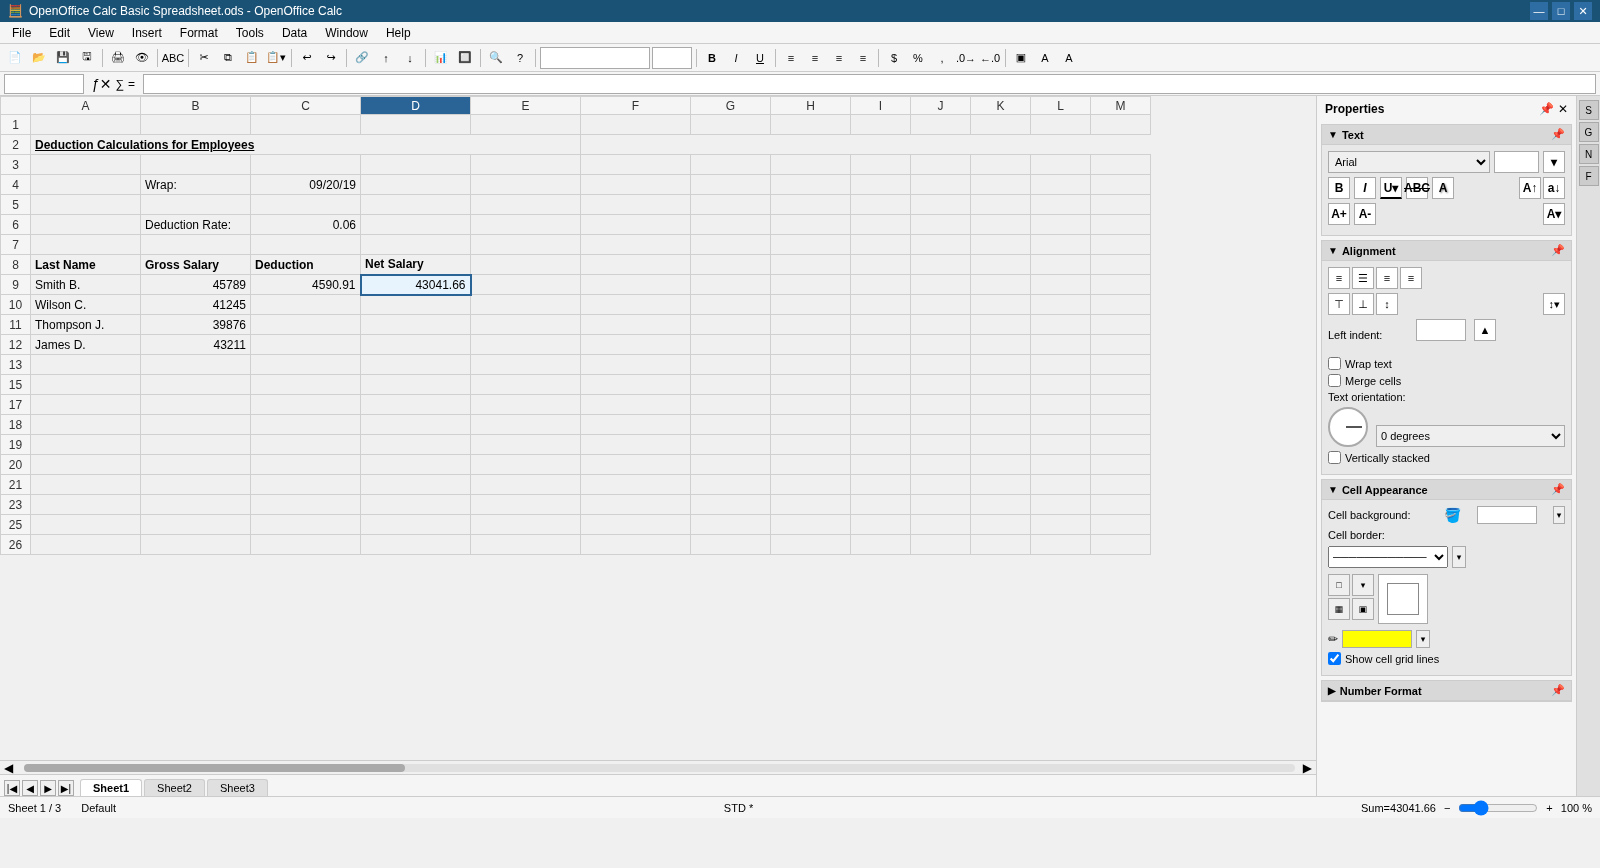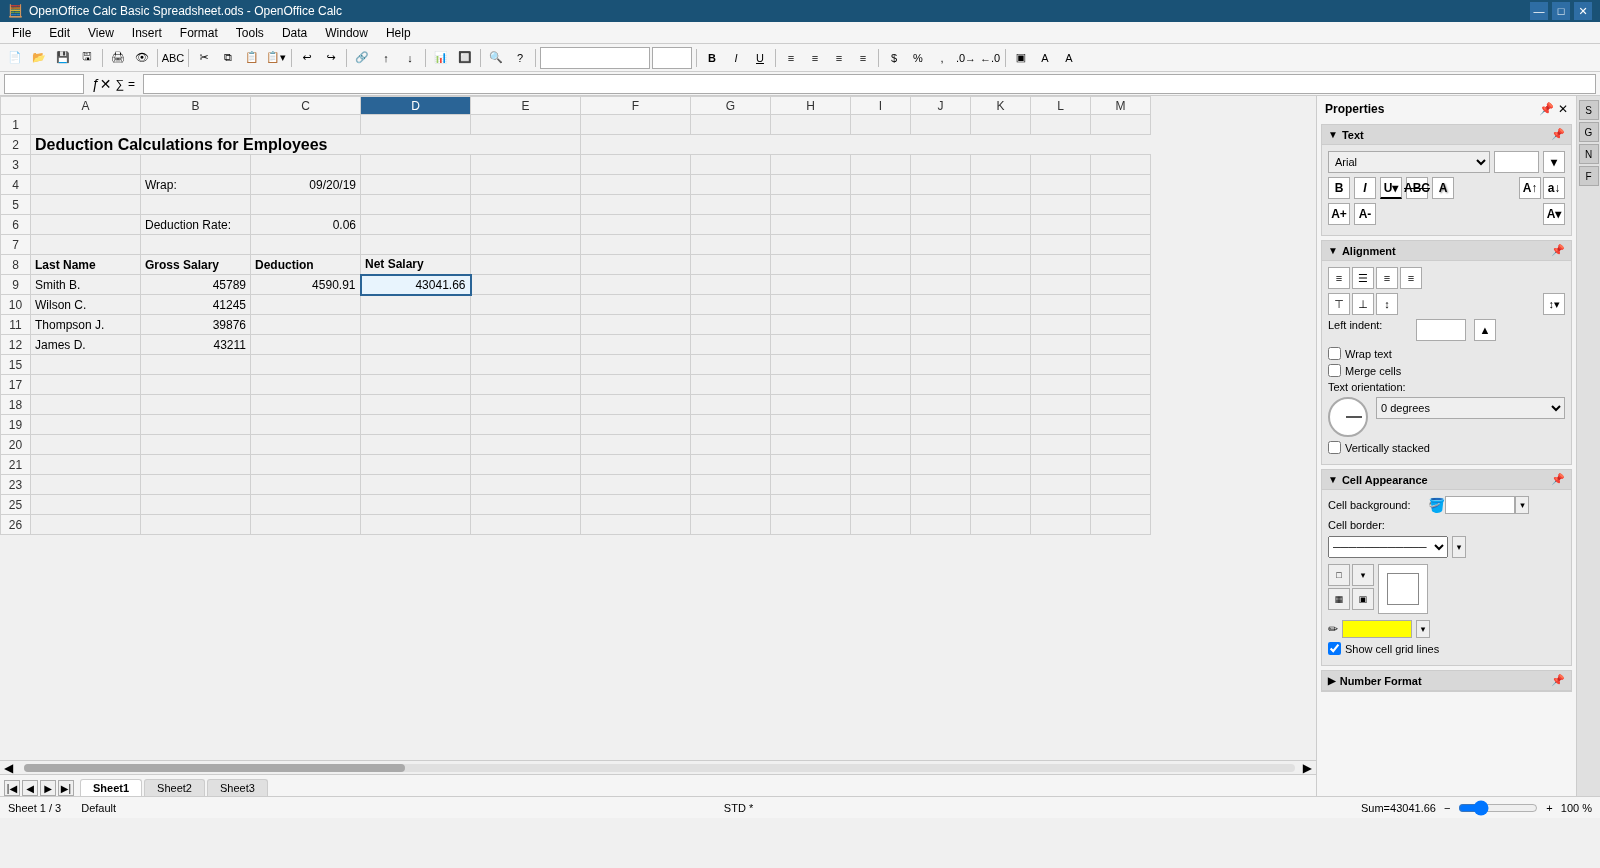--- a/index.html
+++ b/index.html
@@ -221,37 +221,37 @@
       font-size: 11px;
       display: flex; align-items: center; justify-content: center;
     }
 
     
     .align-icons { display: flex; gap: 2px; }
 
     
     .indent-area {
       display: flex;
-      align-items: flex-start;
+      align-items: flex-end;
       gap: 8px;
-      margin-bottom: 6px;
+      margin-bottom: 16px;
     }
 
     .checkbox-row {
       display: flex;
       align-items: center;
       gap: 4px;
       margin-bottom: 4px;
       font-size: 11px;
     }
 
     
     .orientation-area {
       display: flex;
-      align-items: flex-start;
+      align-items: flex-end;
       gap: 8px;
       margin-bottom: 4px;
     }
     .orientation-dial {
       width: 40px; height: 40px;
       border: 2px solid #aaa;
       border-radius: 50%;
       background: #fff;
       position: relative;
       display: flex; align-items: center; justify-content: center;
@@ -359,21 +359,21 @@
       font-size: 11px;
     }
 
     .text-orientation-select {
       flex: 1;
       height: 22px;
       font-size: 11px;
       border: 1px solid #aaa;
     }
 
-    .cell-bg-area { display: flex; align-items: center; gap: 0; margin-bottom: 4px; }
+    .cell-bg-area { display: flex; align-items: center; gap: 16px; margin-bottom: 4px; }
     .cell-border-area { display: flex; gap: 4px; margin-bottom: 4px; }
 
     .border-box {
       width: 50px; height: 50px;
       border: 1px solid #aaa;
       background: #fff;
       position: relative;
     }
     .border-box::before {
       content: '';
@@ -538,21 +538,21 @@
               <td></td>
               <td></td>
               <td></td>
               <td></td>
               <td></td>
               <td></td>
               <td></td>
             </tr>
             <tr>
               <th class="row-header">2</th>
-              <td class="bold" colspan="5" style="font-size: 16px;">Deduction Calculations for Employees</td>
+              <td class="bold" colspan="5" style="font-size: 12px; text-decoration: underline;">Deduction Calculations for Employees</td>
             </tr>
             <tr>
               <th class="row-header">3</th>
               <td></td>
               <td></td>
               <td></td>
               <td></td>
               <td></td>
               <td></td>
               <td></td>
@@ -690,20 +690,36 @@
               <td></td>
               <td></td>
               <td></td>
             </tr>
             <tr>
               <th class="row-header">12</th>
               <td>James D.</td>
               <td class="align-right">43211</td>
               <td class="align-right"></td>
               <td class="align-right"></td>
+              <td></td>
+              <td></td>
+              <td></td>
+              <td></td>
+              <td></td>
+              <td></td>
+              <td></td>
+              <td></td>
+              <td></td>
+            </tr>
+            <tr>
+              <th class="row-header">13</th>
+              <td></td>
+              <td></td>
+              <td></td>
+              <td></td>
               <td></td>
               <td></td>
               <td></td>
               <td></td>
               <td></td>
               <td></td>
               <td></td>
               <td></td>
               <td></td>
             </tr>

